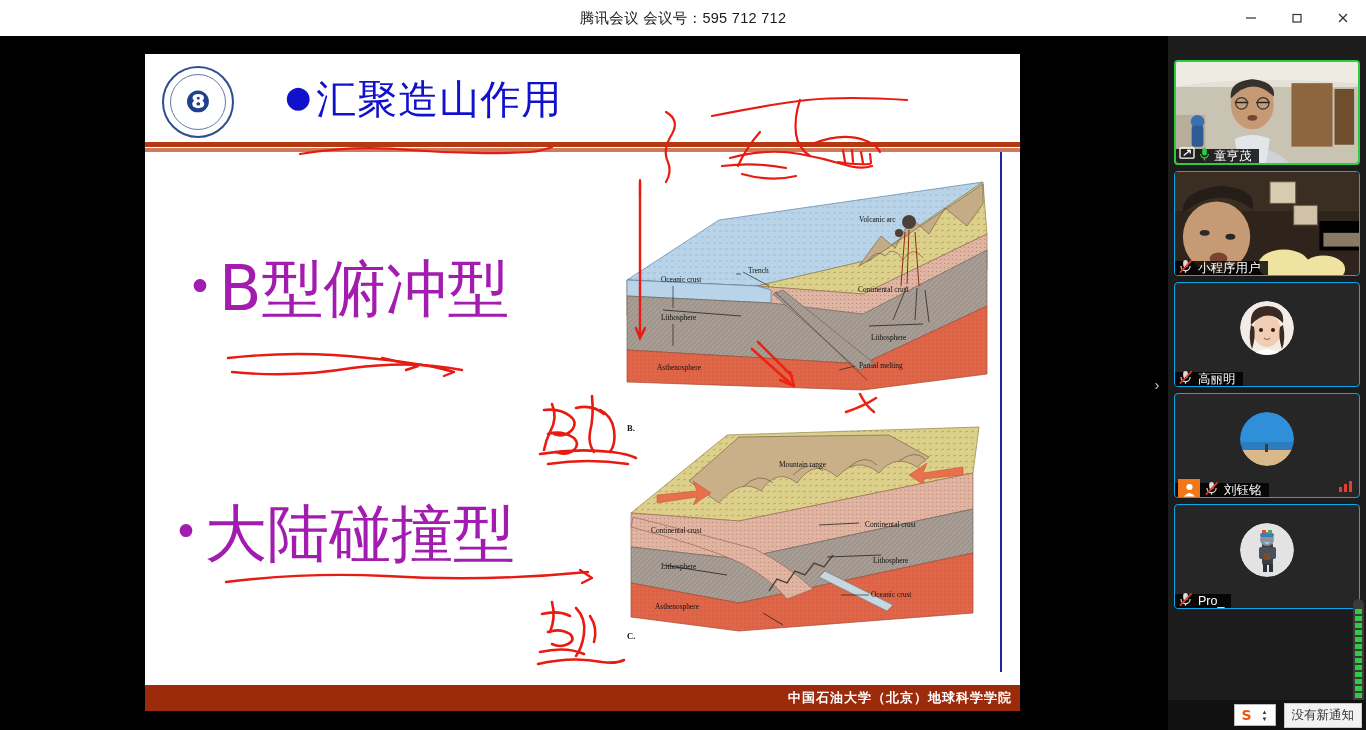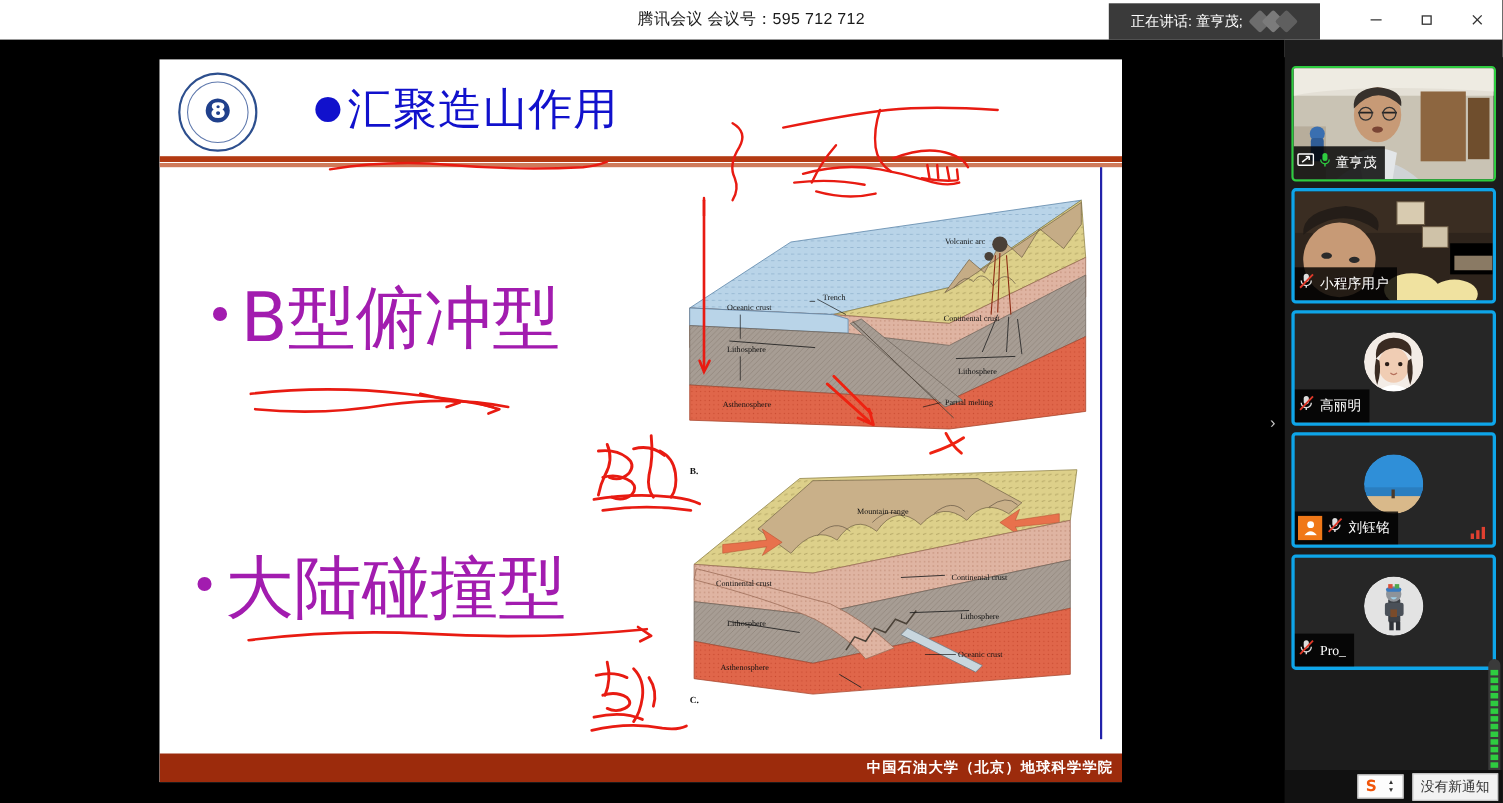--- a/index.html
+++ b/index.html
@@ -107,28 +107,28 @@
   .annot { position: absolute; left: 0; top: 0; width: 1168px; height: 694px;
            pointer-events: none; }
 
   
   .sidebar {
     position: absolute; left: 1168px; top: 36px; width: 198px; height: 694px;
     background: #1c1c1c;
   }
   .tile {
     position: absolute; left: 6px; width: 186px; height: 105px;
-    background: #262626; border: 3px solid #0ea5e9; border-radius: 4px;
+    background: #262626; border: 1px solid #0ea5e9; border-radius: 4px;
     overflow: hidden;
   }
   .tile.active { border: 2px solid #2ecc40; }
   .tile-badge {
-    position: absolute; left: 0; bottom: 0; height: 30px;
+    position: absolute; left: 0; bottom: 0; height: 14px;
     background: rgba(0,0,0,.82); display: flex; align-items: center;
-    padding: 0 7px 0 3px; gap: 4px; font-family: Liberation Serif, serif;
+    padding: 0 7px 0 3px; gap: 4px;
   }
   .tile-name { color: #fff; font-size: 12.5px; white-space: nowrap; }
   .host-badge {
     width: 22px; height: 22px; background: #f07818;
     display: flex; align-items: center; justify-content: center;
   }
   .avatar {
     position: absolute; left: 50%; top: 44%; transform: translate(-50%,-50%);
     width: 54px; height: 54px; border-radius: 50%; overflow: hidden;
   }
@@ -163,28 +163,20 @@
   }
 </style>
 </head>
 <body>
 
 <div id="app">
 
   <div class="titlebar">
     <div class="titlebar-text">腾讯会议  会议号：595 712 712</div>
 
-    <div class="speaking-chip">
-      <span>正在讲话: 童亨茂;</span>
-      <span class="speaking-logo">
-          <i></i>
-          <i></i>
-          <i></i>
-        </span>
-    </div>
 
     <div class="wincontrols">
       <div class="wc">
         <svg width="14" height="14" viewBox="0 0 14 14">
             <line x1="2" y1="7" x2="12" y2="7" stroke="#333" stroke-width="1.2"></line>
           </svg>
       </div>
       <div class="wc">
         <svg width="14" height="14" viewBox="0 0 14 14">
             <rect x="3" y="3.5" width="8" height="7.5" fill="none" stroke="#333" stroke-width="1.2"></rect>

